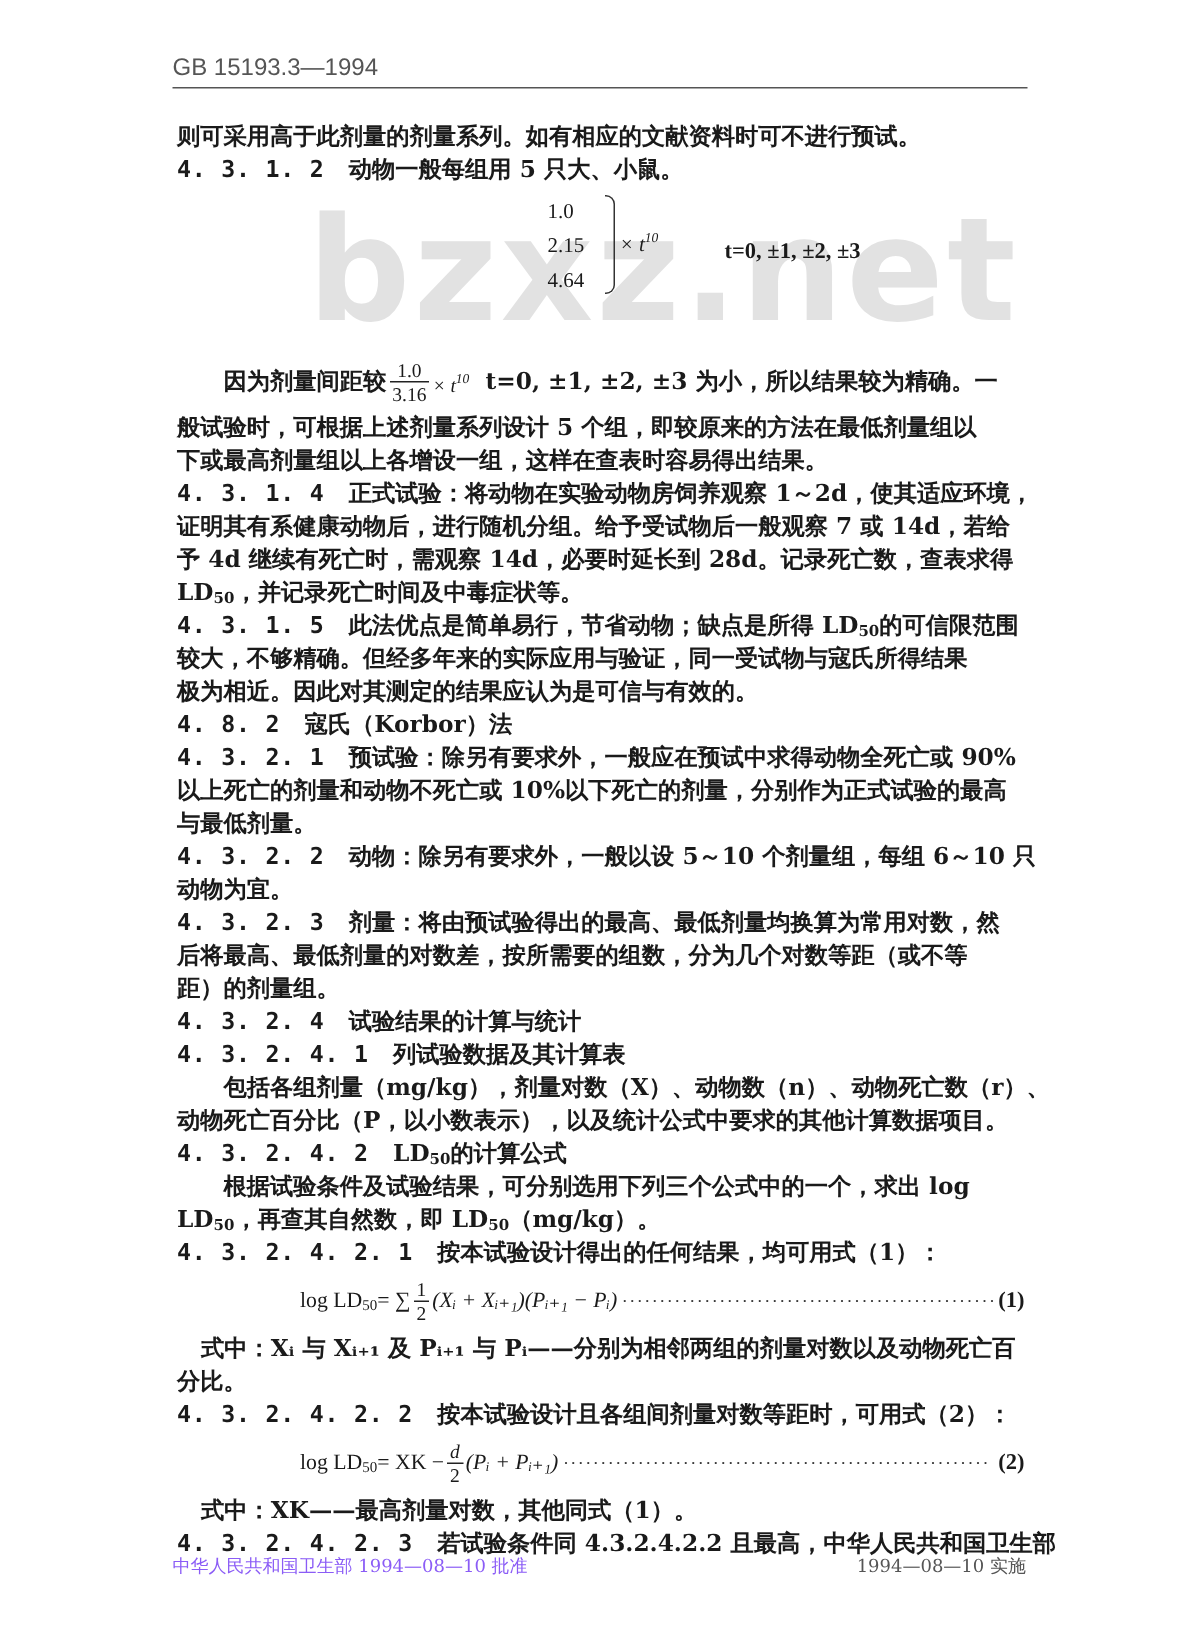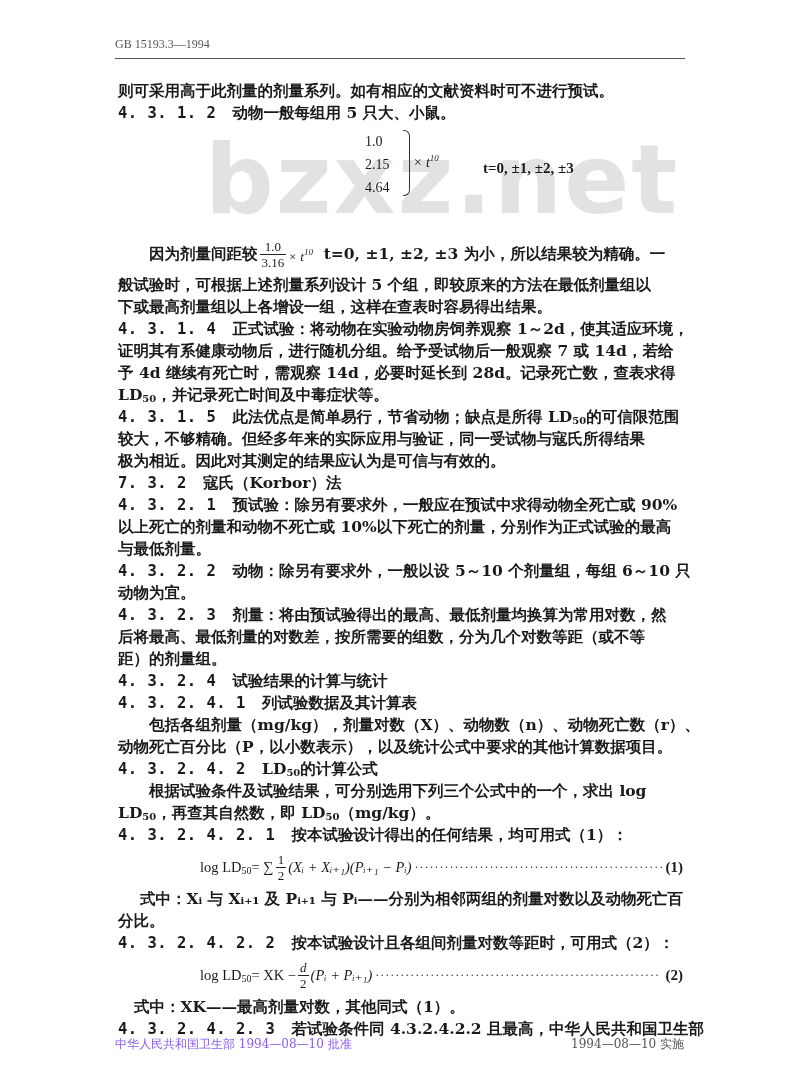--- a/index.html
+++ b/index.html
@@ -1,19 +1,19 @@
 <!DOCTYPE html>
 <html><head>
   <meta charset="utf-8">
   <style>
     html, body { margin: 0; padding: 0; background: #ffffff; }
     body { width: 800px; height: 1091px; position: relative; overflow: hidden;
            font-family: "DejaVu Serif", "Liberation Serif", serif; color: #1a1a1a; }
-    .header { position: absolute; left: 115px; top: 37px; font-size: 12px; color: #555;
-              font-family: Liberation Serif, serif; letter-spacing: 0px; }
+    .header { position: absolute; left: 115px; top: 37px; font-size: 16px; color: #555;
+              font-family: Liberation Sans, sans-serif; letter-spacing: 0px; }
     .header-rule { position: absolute; left: 115px; top: 58px; width: 570px; height: 1px; background: #555; }
     .watermark { position: absolute; left: 205px; top: 132px; font-family: "DejaVu Sans", "Liberation Sans", sans-serif;
                  font-weight: bold; font-size: 96px; color: #e2e2e2; letter-spacing: 2px; line-height: 1; z-index: 0; }
     .content { position: absolute; left: 118px; top: 80px; width: 565px; z-index: 1; }
     .line { font-size: 15.5px; font-weight: bold; line-height: 22px; height: 22px; white-space: nowrap; }
     .indent { text-indent: 31px; }
     .num { font-family: "DejaVu Sans Mono", "Liberation Mono", monospace; font-weight: bold; letter-spacing: 0.5px; }
     sub { font-size: 10px; vertical-align: -2px; }
     sup { font-size: 9px; vertical-align: 6px; }
     .series-block { position: relative; height: 82px; margin-left: 247px; font-family: "Liberation Serif", "DejaVu Serif", serif; font-weight: normal; font-size: 14px; }
@@ -85,21 +85,21 @@
   </div>
 
   <div class="line">
     <span class="num">4. 3. 1. 5</span>&nbsp;&nbsp;
     <span>此法优点是简单易行，节省动物；缺点是所得 LD</span><sub>50</sub><span>的可信限范围</span>
   </div>
   <div class="line">较大，不够精确。但经多年来的实际应用与验证，同一受试物与寇氏所得结果</div>
   <div class="line">极为相近。因此对其测定的结果应认为是可信与有效的。</div>
 
   <div class="line">
-    <span class="num">7. 3. 2</span>&nbsp;&nbsp;
+    <span class="num">4. 8. 2</span>&nbsp;&nbsp;
     <span>寇氏（Korbor）法</span>
   </div>
 
   <div class="line">
     <span class="num">4. 3. 2. 1</span>&nbsp;&nbsp;
     <span>预试验：除另有要求外，一般应在预试中求得动物全死亡或 90%</span>
   </div>
   <div class="line">以上死亡的剂量和动物不死亡或 10%以下死亡的剂量，分别作为正式试验的最高</div>
   <div class="line">与最低剂量。</div>
 
@@ -147,21 +147,21 @@
     <span> = ∑</span>
     <span class="frac">
       <span class="top">1</span>
       <span class="bot">2</span>
     </span>
     <span style="font-style:italic;">(Xᵢ + Xᵢ₊₁)(Pᵢ₊₁ − Pᵢ)</span>
     <span class="dots">·····················································</span>
     <span class="eqno">(1)</span>
   </div>
 
-  <div class="line" style="padding-left:16px;text-align:right;">式中：Xᵢ 与 Xᵢ₊₁ 及 Pᵢ₊₁ 与 Pᵢ——分别为相邻两组的剂量对数以及动物死亡百</div>
+  <div class="line" style="padding-left:16px;">式中：Xᵢ 与 Xᵢ₊₁ 及 Pᵢ₊₁ 与 Pᵢ——分别为相邻两组的剂量对数以及动物死亡百</div>
   <div class="line">分比。</div>
 
   <div class="line">
     <span class="num">4. 3. 2. 4. 2. 2</span>&nbsp;&nbsp;
     <span>按本试验设计且各组间剂量对数等距时，可用式（2）：</span>
   </div>
 
   <div class="formula">
     <span class="lead"><span>log LD</span><sub>50</sub></span>
     <span style=""> = XK −</span>

